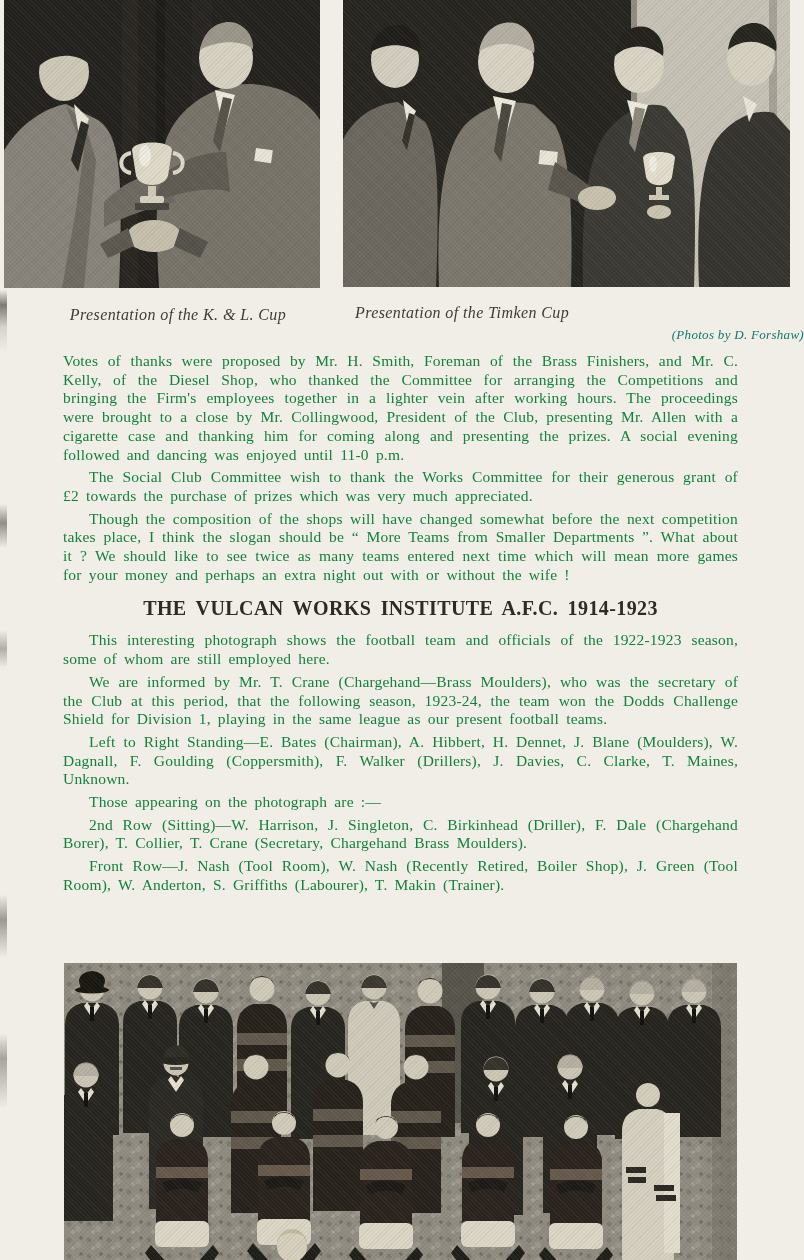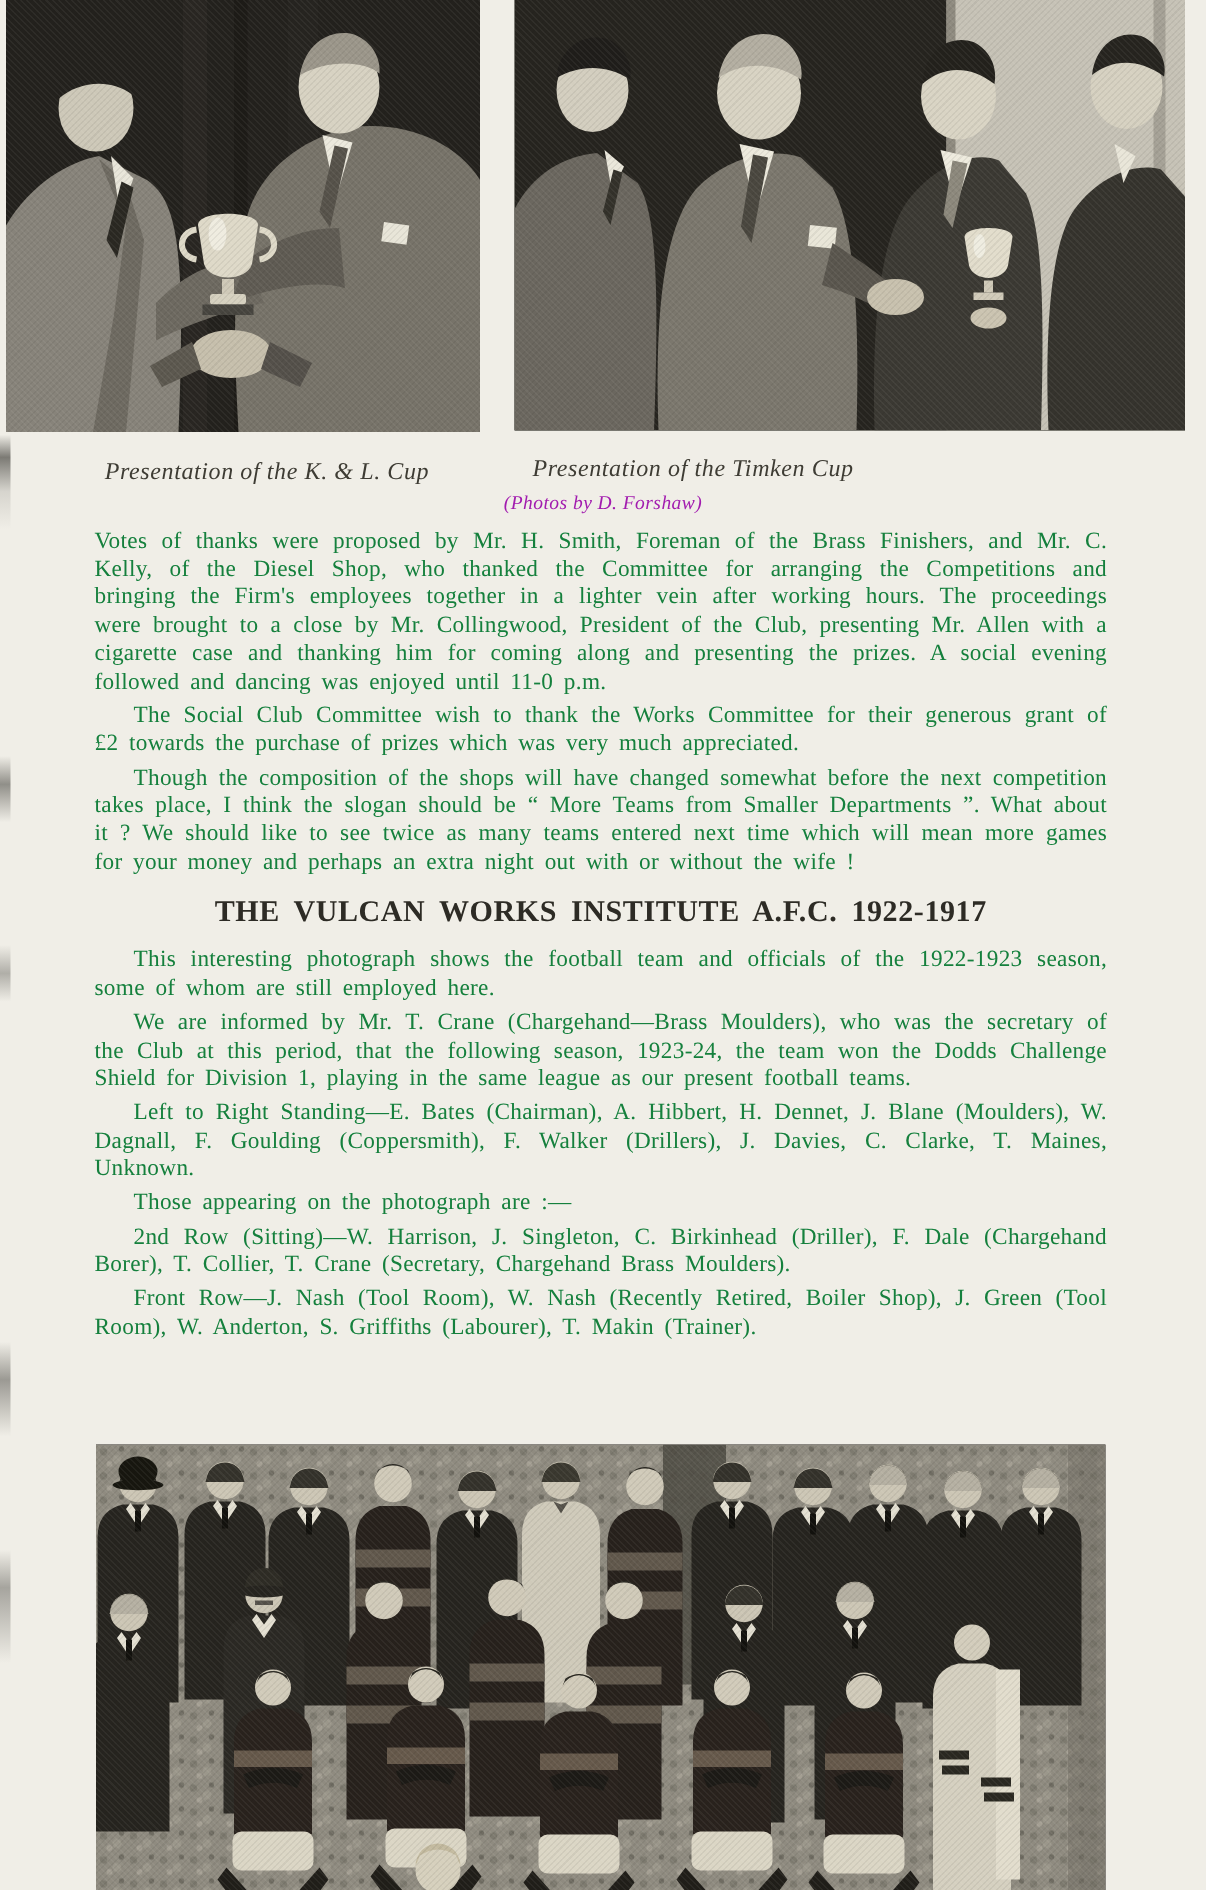--- a/index.html
+++ b/index.html
@@ -29,22 +29,22 @@
   .photo-right{left:343px;top:0;width:447px;height:287px;}
   .photo-team{left:64px;top:963px;width:673px;height:297px;}
   figure{margin:0;padding:0;}
   .caption{
     position:absolute;font-style:italic;font-size:16px;letter-spacing:.4px;
     color:#3e3c34;white-space:nowrap;
   }
   .caption-left{top:306px;left:20px;width:316px;text-align:center;}
   .caption-right{top:304px;left:355px;width:440px;text-align:left;}
   .credit{
-    position:absolute;top:327px;left:0;width:804px;text-align:center;
-    font-style:italic;font-size:13px;color:#a21caf;letter-spacing:.3px;
+    position:absolute;top:327px;left:0;width:804px;text-align:right;
+    font-style:italic;font-size:13px;color:#0f766e;letter-spacing:.3px;
   }
   .textcol{position:absolute;left:63px;top:352px;width:675px;}
   p.body{
     margin:0 0 4px 0;text-align:justify;
     font-size:15.5px;line-height:18.7px;
     word-spacing:3px;letter-spacing:.2px;color:#15803d;
   }
   p.indent{text-indent:26px;}
   .signature{
     text-align:right;margin:-18.7px 0 4px 0;
@@ -155,21 +155,21 @@
 
   <div class="caption caption-left">Presentation of the K. &amp; L. Cup</div>
   <div class="caption caption-right">Presentation of the Timken Cup</div>
   <div class="credit">(Photos by D. Forshaw)</div>
 
   <div class="textcol">
     <p class="body">Votes of thanks were proposed by Mr. H. Smith, Foreman of the Brass Finishers, and Mr. C. Kelly, of the Diesel Shop, who thanked the Committee for arranging the Competitions and bringing the Firm's employees together in a lighter vein after working hours.  The proceedings were brought to a close by Mr. Collingwood, President of the Club, presenting Mr. Allen with a cigarette case and thanking him for coming along and presenting the prizes.  A social evening followed and dancing was enjoyed until 11-0 p.m.</p>
     <p class="body indent">The Social Club Committee wish to thank the Works Committee for their generous grant of £2 towards the purchase of prizes which was very much appreciated.</p>
     <p class="body indent">Though the composition of the shops will have changed somewhat before the next competition takes place, I think the slogan should be “ More Teams from Smaller Departments ”.  What about it ?  We should like to see twice as many teams entered next time which will mean more games for your money and perhaps an extra night out with or without the wife !</p>
 
-    <h2 class="heading">THE VULCAN WORKS INSTITUTE A.F.C. 1922-1917</h2>
+    <h2 class="heading">THE VULCAN WORKS INSTITUTE A.F.C. 1914-1923</h2>
 
     <p class="body indent">This interesting photograph shows the football team and officials of the 1922-1923 season, some of whom are still employed here.</p>
     <p class="body indent">We are informed by Mr. T. Crane (Chargehand—Brass Moulders), who was the secretary of the Club at this period, that the following season, 1923-24, the team won the Dodds Challenge Shield for Division 1, playing in the same league as our present football teams.</p>
     <p class="body indent">Left to Right Standing—E. Bates (Chairman), A. Hibbert, H. Dennet, J. Blane (Moulders), W. Dagnall, F. Goulding (Coppersmith), F. Walker (Drillers), J. Davies, C. Clarke, T. Maines, Unknown.</p>
     <p class="body indent">Those appearing on the photograph are :—</p>
     <p class="body indent">2nd Row (Sitting)—W. Harrison, J. Singleton, C. Birkinhead (Driller), F. Dale (Chargehand Borer), T. Collier, T. Crane (Secretary, Chargehand Brass Moulders).</p>
     <p class="body indent">Front Row—J. Nash (Tool Room), W. Nash (Recently Retired, Boiler Shop), J. Green (Tool Room), W. Anderton, S. Griffiths (Labourer), T. Makin (Trainer).</p>
   </div>
 
   <figure class="photo photo-team" aria-label="Football team and officials of 1922-1923 posed in three rows against a stone wall; players in hooped jerseys, officials in suits and flat caps">

